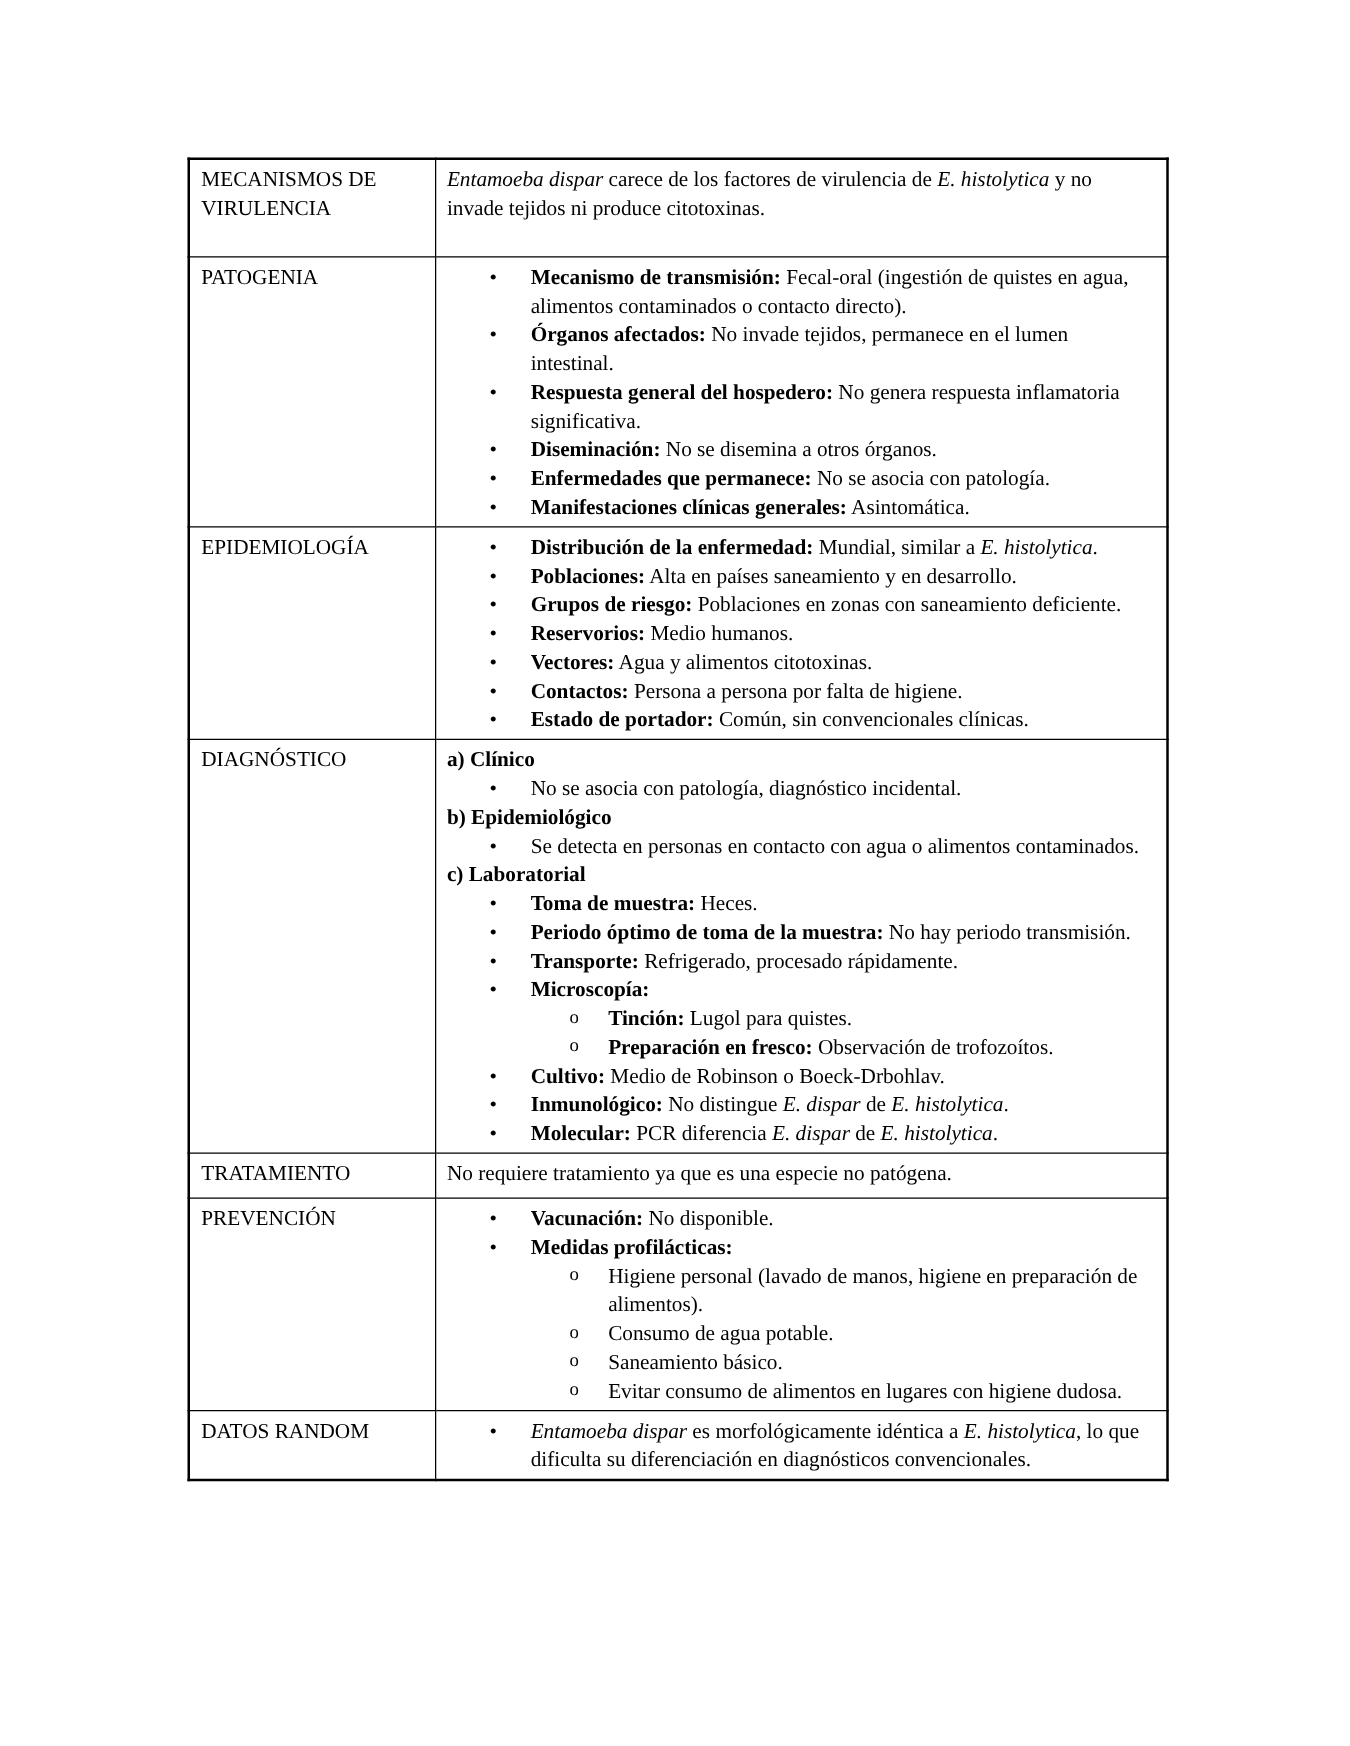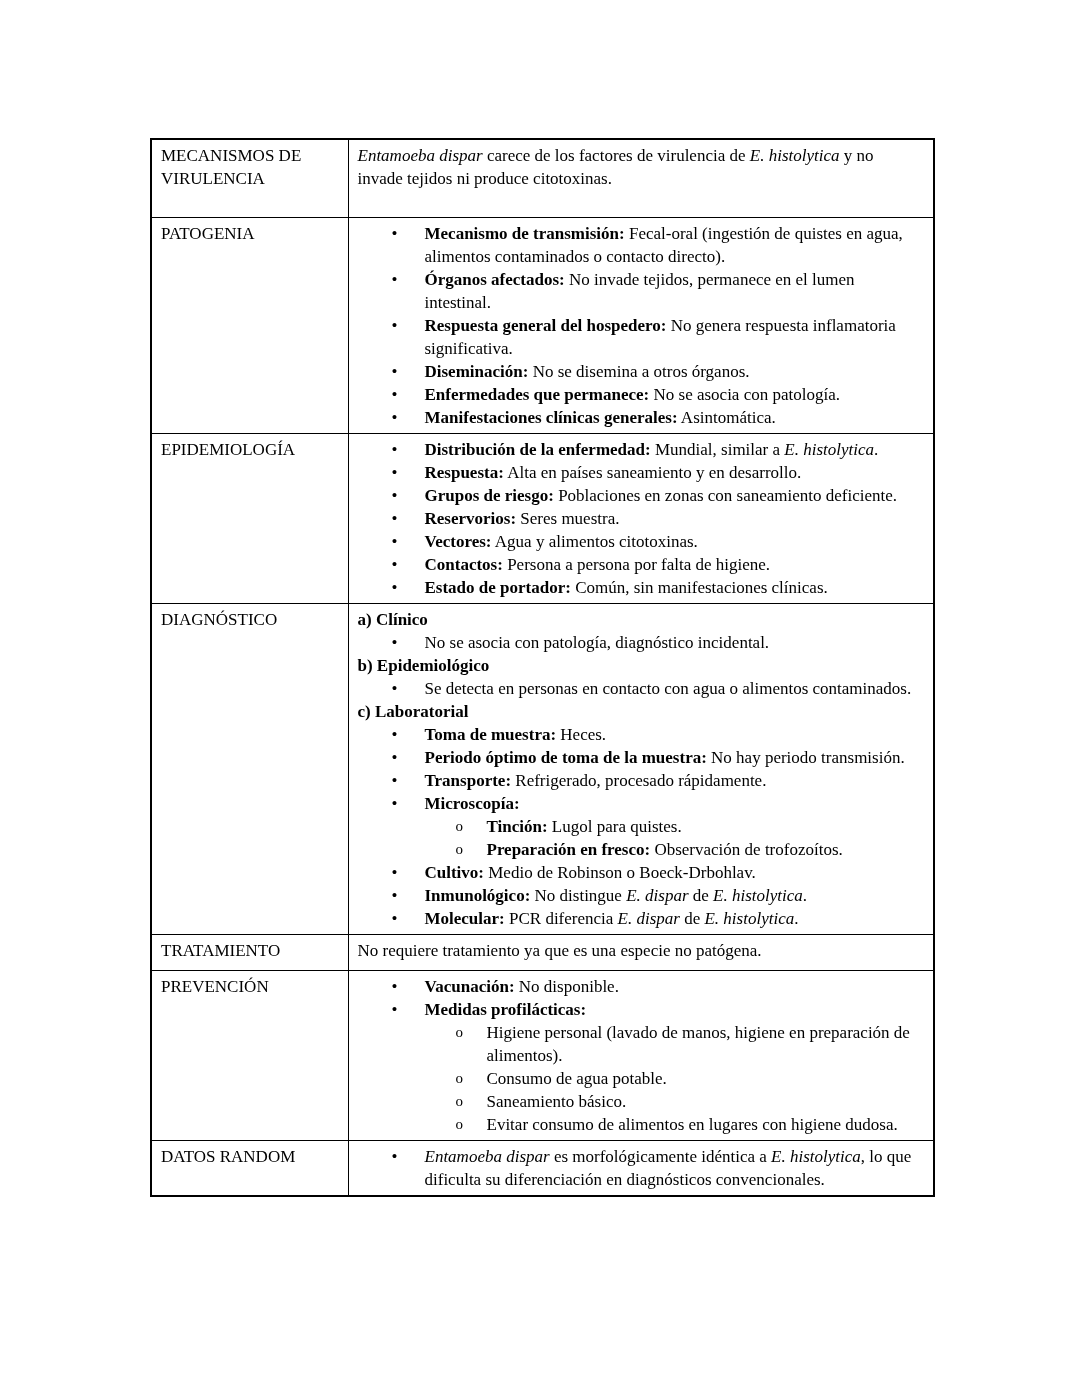--- a/index.html
+++ b/index.html
@@ -4,21 +4,21 @@
 <style>
   * { margin:0; padding:0; box-sizing:border-box; }
   html, body { background:#ffffff; }
   body {
     width:1080px; height:1397px; position:relative;
     font-family:"Liberation Serif", serif;
     color:#000000;
     overflow:hidden;
   }
   .page-inner {
-    position:absolute; left:150px; top:138px; width:785px;
+    position:absolute; left:150px; top:126px; width:785px;
   }
   table.doc-table {
     border-collapse:collapse; width:100%;
     border:2px solid #000;
   }
   td {
     border:1px solid #000;
     vertical-align:top;
     font-size:17px;
     line-height:23px;
@@ -86,41 +86,41 @@
         </tr>
         <tr class="row-2">
           <td class="hdr-cell">EPIDEMIOLOGÍA</td>
           <td class="content-cell">
             <div class="b1">
               <span class="marker">•</span>
               <div><span class="seg-b">Distribución de la enfermedad:</span><span> Mundial, similar a </span><span class="seg-i">E. histolytica</span><span>.</span></div>
             </div>
             <div class="b1">
               <span class="marker">•</span>
-              <div><span class="seg-b">Respuesta:</span><span> Alta en países saneamiento y en desarrollo.</span></div>
+              <div><span class="seg-b">Poblaciones:</span><span> Alta en países saneamiento y en desarrollo.</span></div>
             </div>
             <div class="b1">
               <span class="marker">•</span>
               <div><span class="seg-b">Grupos de riesgo:</span><span> Poblaciones en zonas con saneamiento deficiente.</span></div>
             </div>
             <div class="b1">
               <span class="marker">•</span>
-              <div><span class="seg-b">Reservorios:</span><span> Seres muestra.</span></div>
+              <div><span class="seg-b">Reservorios:</span><span> Medio humanos.</span></div>
             </div>
             <div class="b1">
               <span class="marker">•</span>
               <div><span class="seg-b">Vectores:</span><span> Agua y alimentos citotoxinas.</span></div>
             </div>
             <div class="b1">
               <span class="marker">•</span>
               <div><span class="seg-b">Contactos:</span><span> Persona a persona por falta de higiene.</span></div>
             </div>
             <div class="b1">
               <span class="marker">•</span>
-              <div><span class="seg-b">Estado de portador:</span><span> Común, sin manifestaciones clínicas.</span></div>
+              <div><span class="seg-b">Estado de portador:</span><span> Común, sin convencionales clínicas.</span></div>
             </div>
           </td>
         </tr>
         <tr class="row-3">
           <td class="hdr-cell">DIAGNÓSTICO</td>
           <td class="content-cell">
             <div class="para"><span class="seg-b">a) Clínico</span></div>
             <div class="b1">
               <span class="marker">•</span>
               <div><span>No se asocia con patología, diagnóstico incidental.</span></div>

